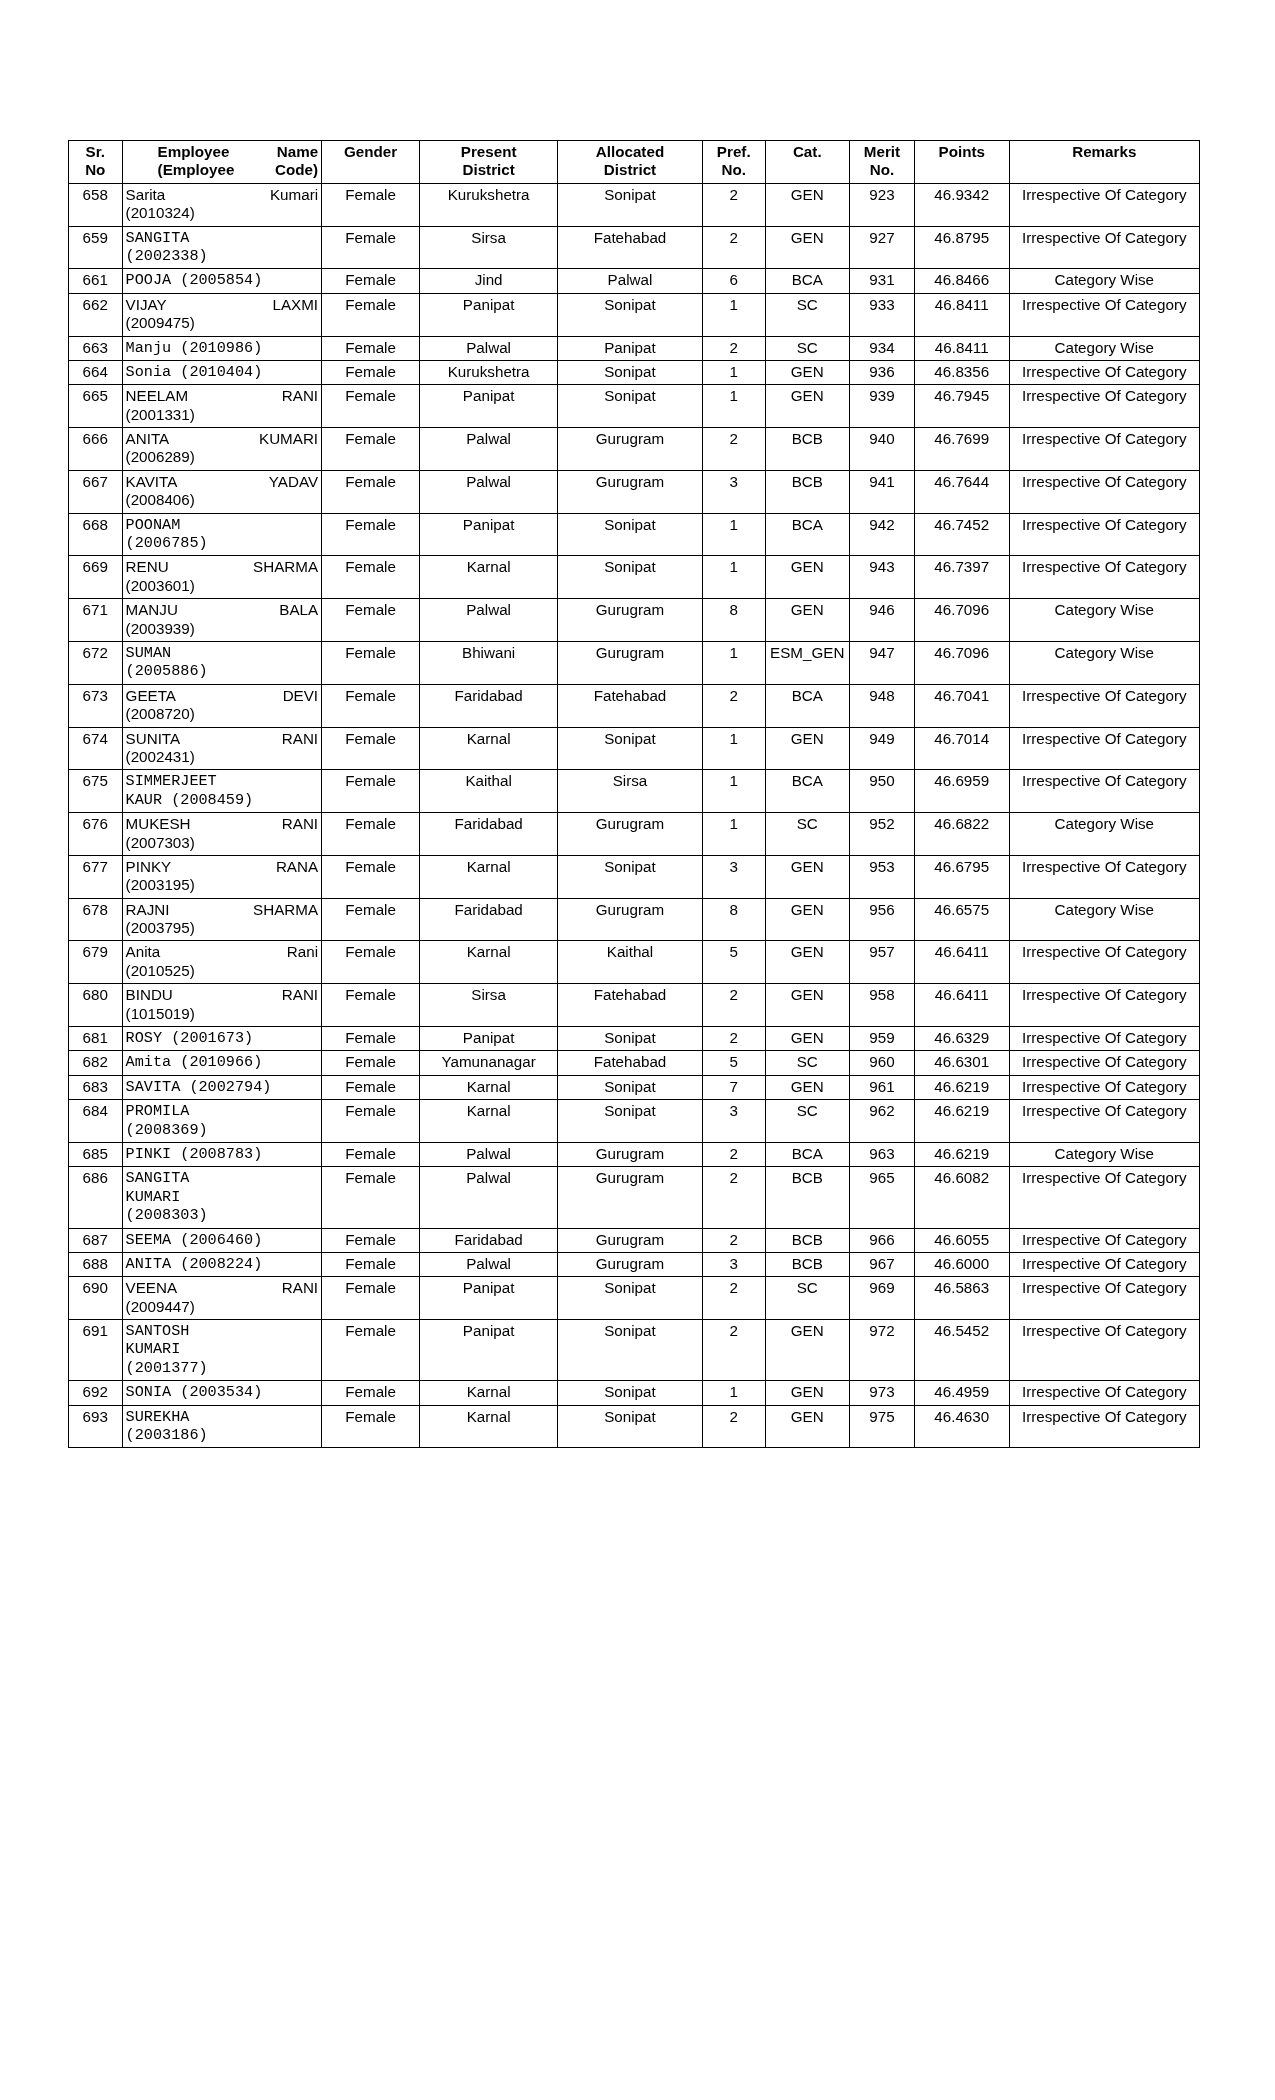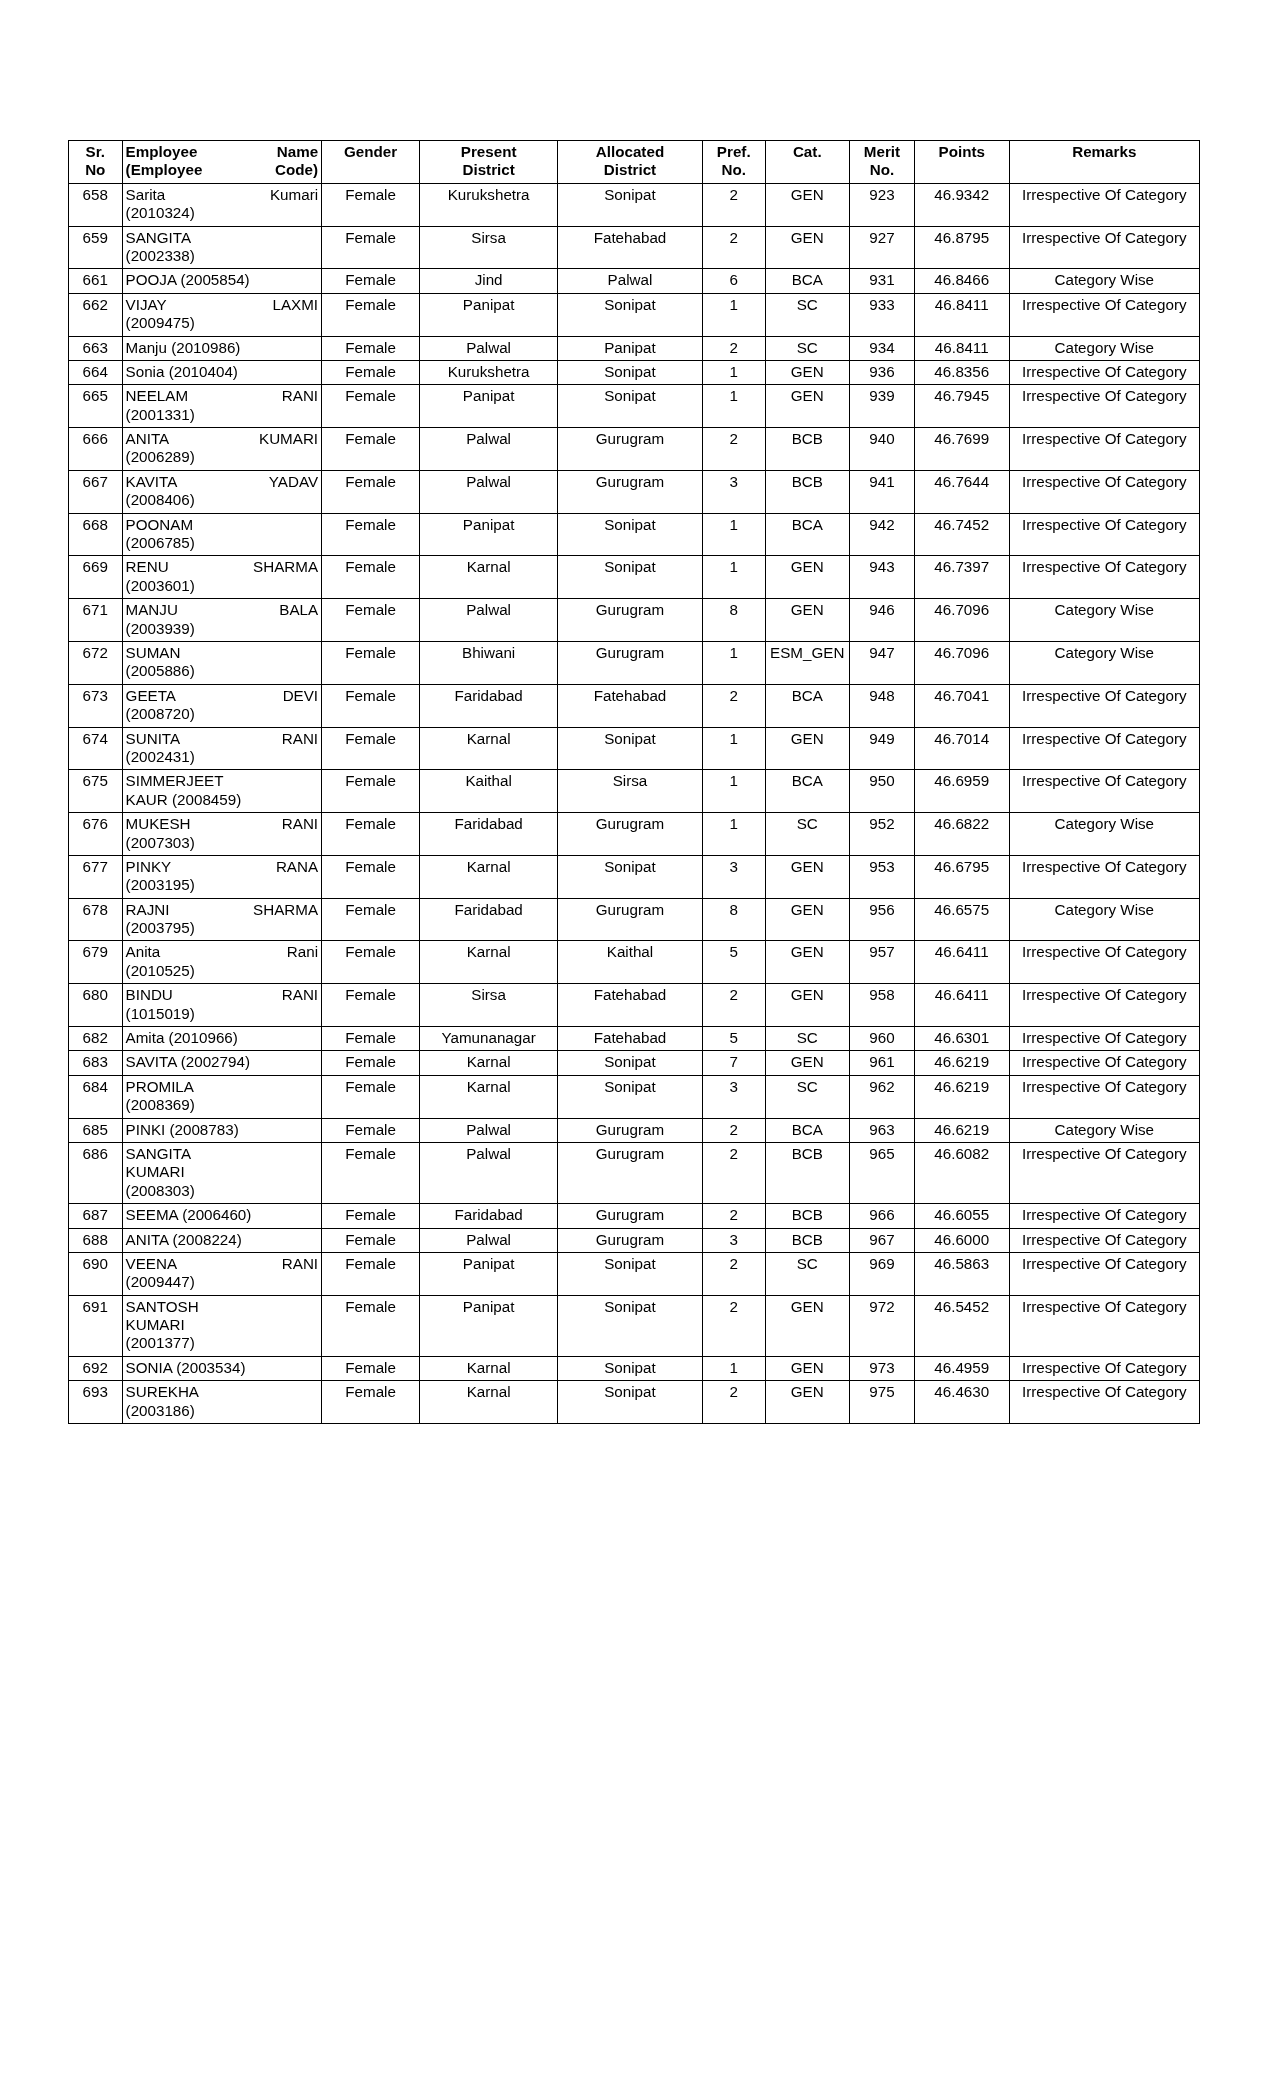--- a/index.html
+++ b/index.html
@@ -57,20 +57,21 @@
   
   td.name {
     text-align: justify;
     text-align-last: justify;
     padding-left: 5px;
     padding-right: 5px;
   }
   td.name.single {
     text-align: left;
     text-align-last: left;
+    font-family: Liberation Mono, monospace;
   }
   td.name .nm-line {
     display: block;
     text-align: justify;
     text-align-last: justify;
   }
   td.name .nm-line.plain {
     text-align: center;
     text-align-last: left;
   }
@@ -78,20 +79,21 @@
   th.name-h {
     text-align: justify;
     text-align-last: justify;
     padding-left: 5px;
     padding-right: 5px;
   }
   th.name-h .hdr-l1,
   th.name-h .hdr-l2 {
     text-align: justify;
     text-align-last: justify;
+    margin-left: 32px;
   }
   .cat-cell { letter-spacing: 0; }
 </style>
 </head>
 <body>
 
 <div class="page">
   <table class="roster">
     <colgroup>
       <col class="c-sr">
@@ -452,20 +454,34 @@
           <td>Female</td>
           <td>Sirsa</td>
           <td>Fatehabad</td>
           <td>2</td>
           <td class="cat-cell">GEN</td>
           <td>958</td>
           <td>46.6411</td>
           <td>Irrespective Of Category</td>
         </tr>
         <tr>
+          <td>681</td>
+          <td class="name single">
+            <span class="nm-line plain">ROSY (2001673)</span>
+          </td>
+          <td>Female</td>
+          <td>Panipat</td>
+          <td>Sonipat</td>
+          <td>2</td>
+          <td class="cat-cell">GEN</td>
+          <td>959</td>
+          <td>46.6329</td>
+          <td>Irrespective Of Category</td>
+        </tr>
+        <tr>
           <td>682</td>
           <td class="name single">
             <span class="nm-line plain">Amita (2010966)</span>
           </td>
           <td>Female</td>
           <td>Yamunanagar</td>
           <td>Fatehabad</td>
           <td>5</td>
           <td class="cat-cell">SC</td>
           <td>960</td>

